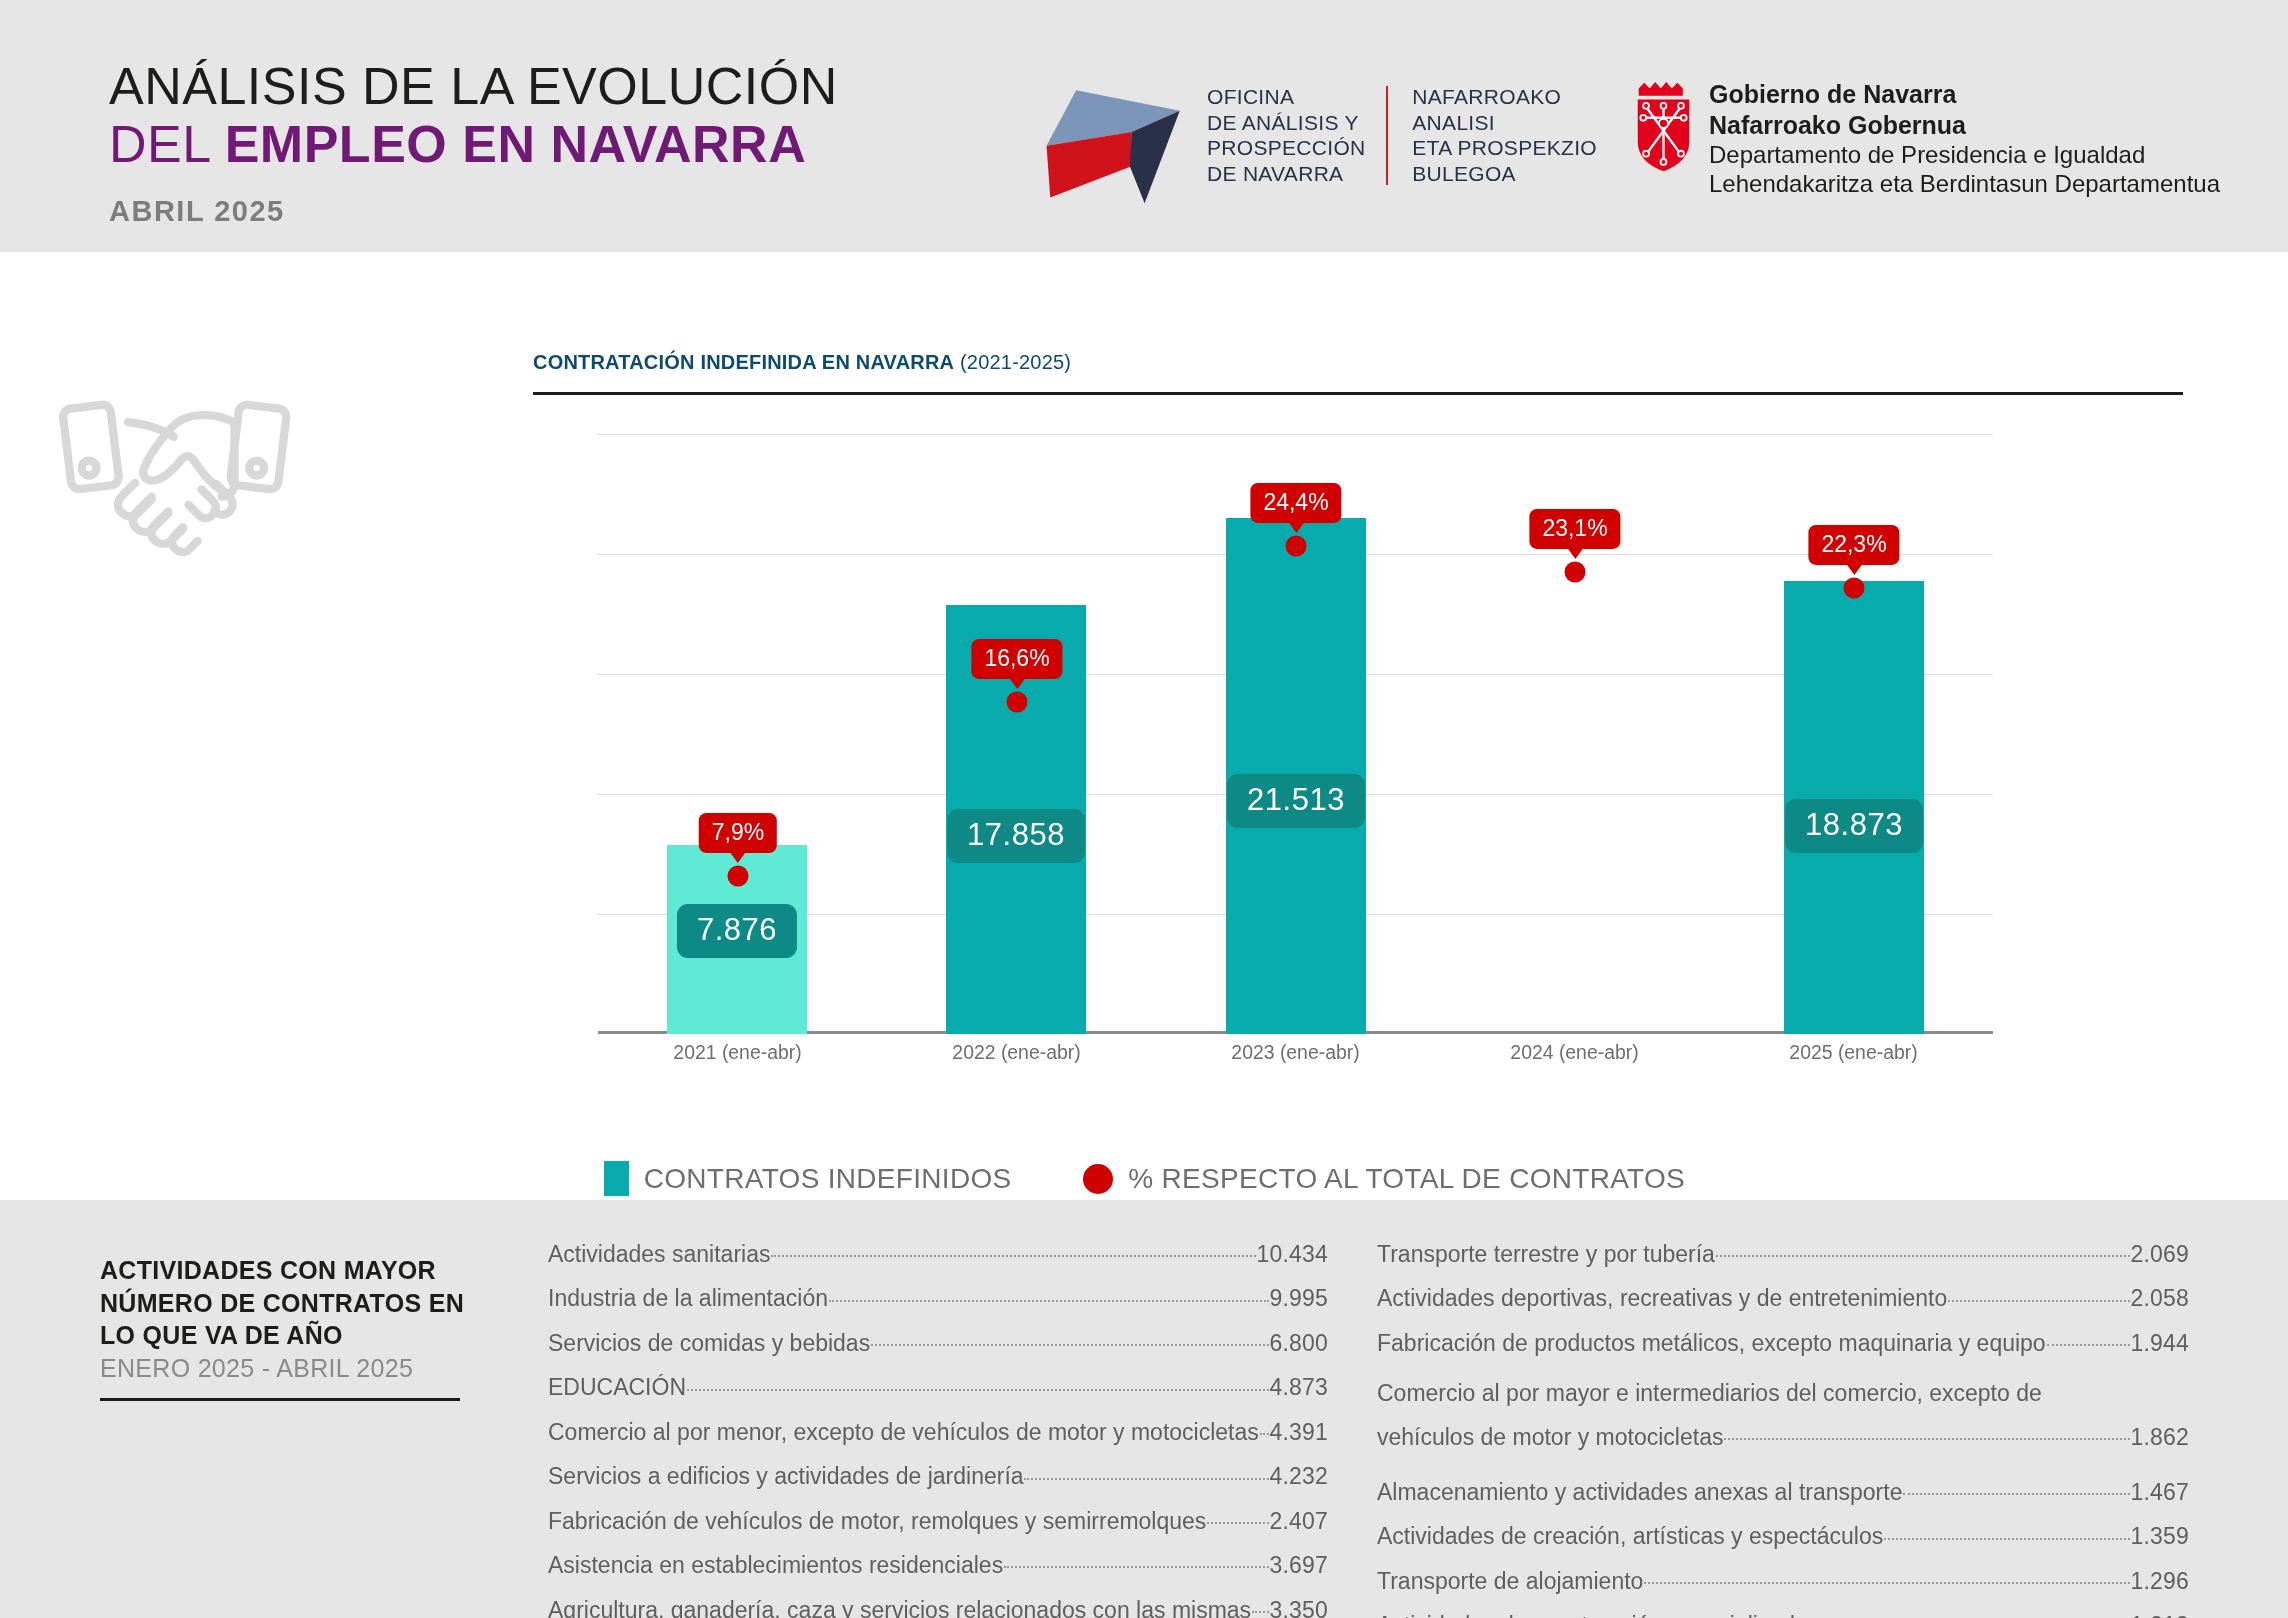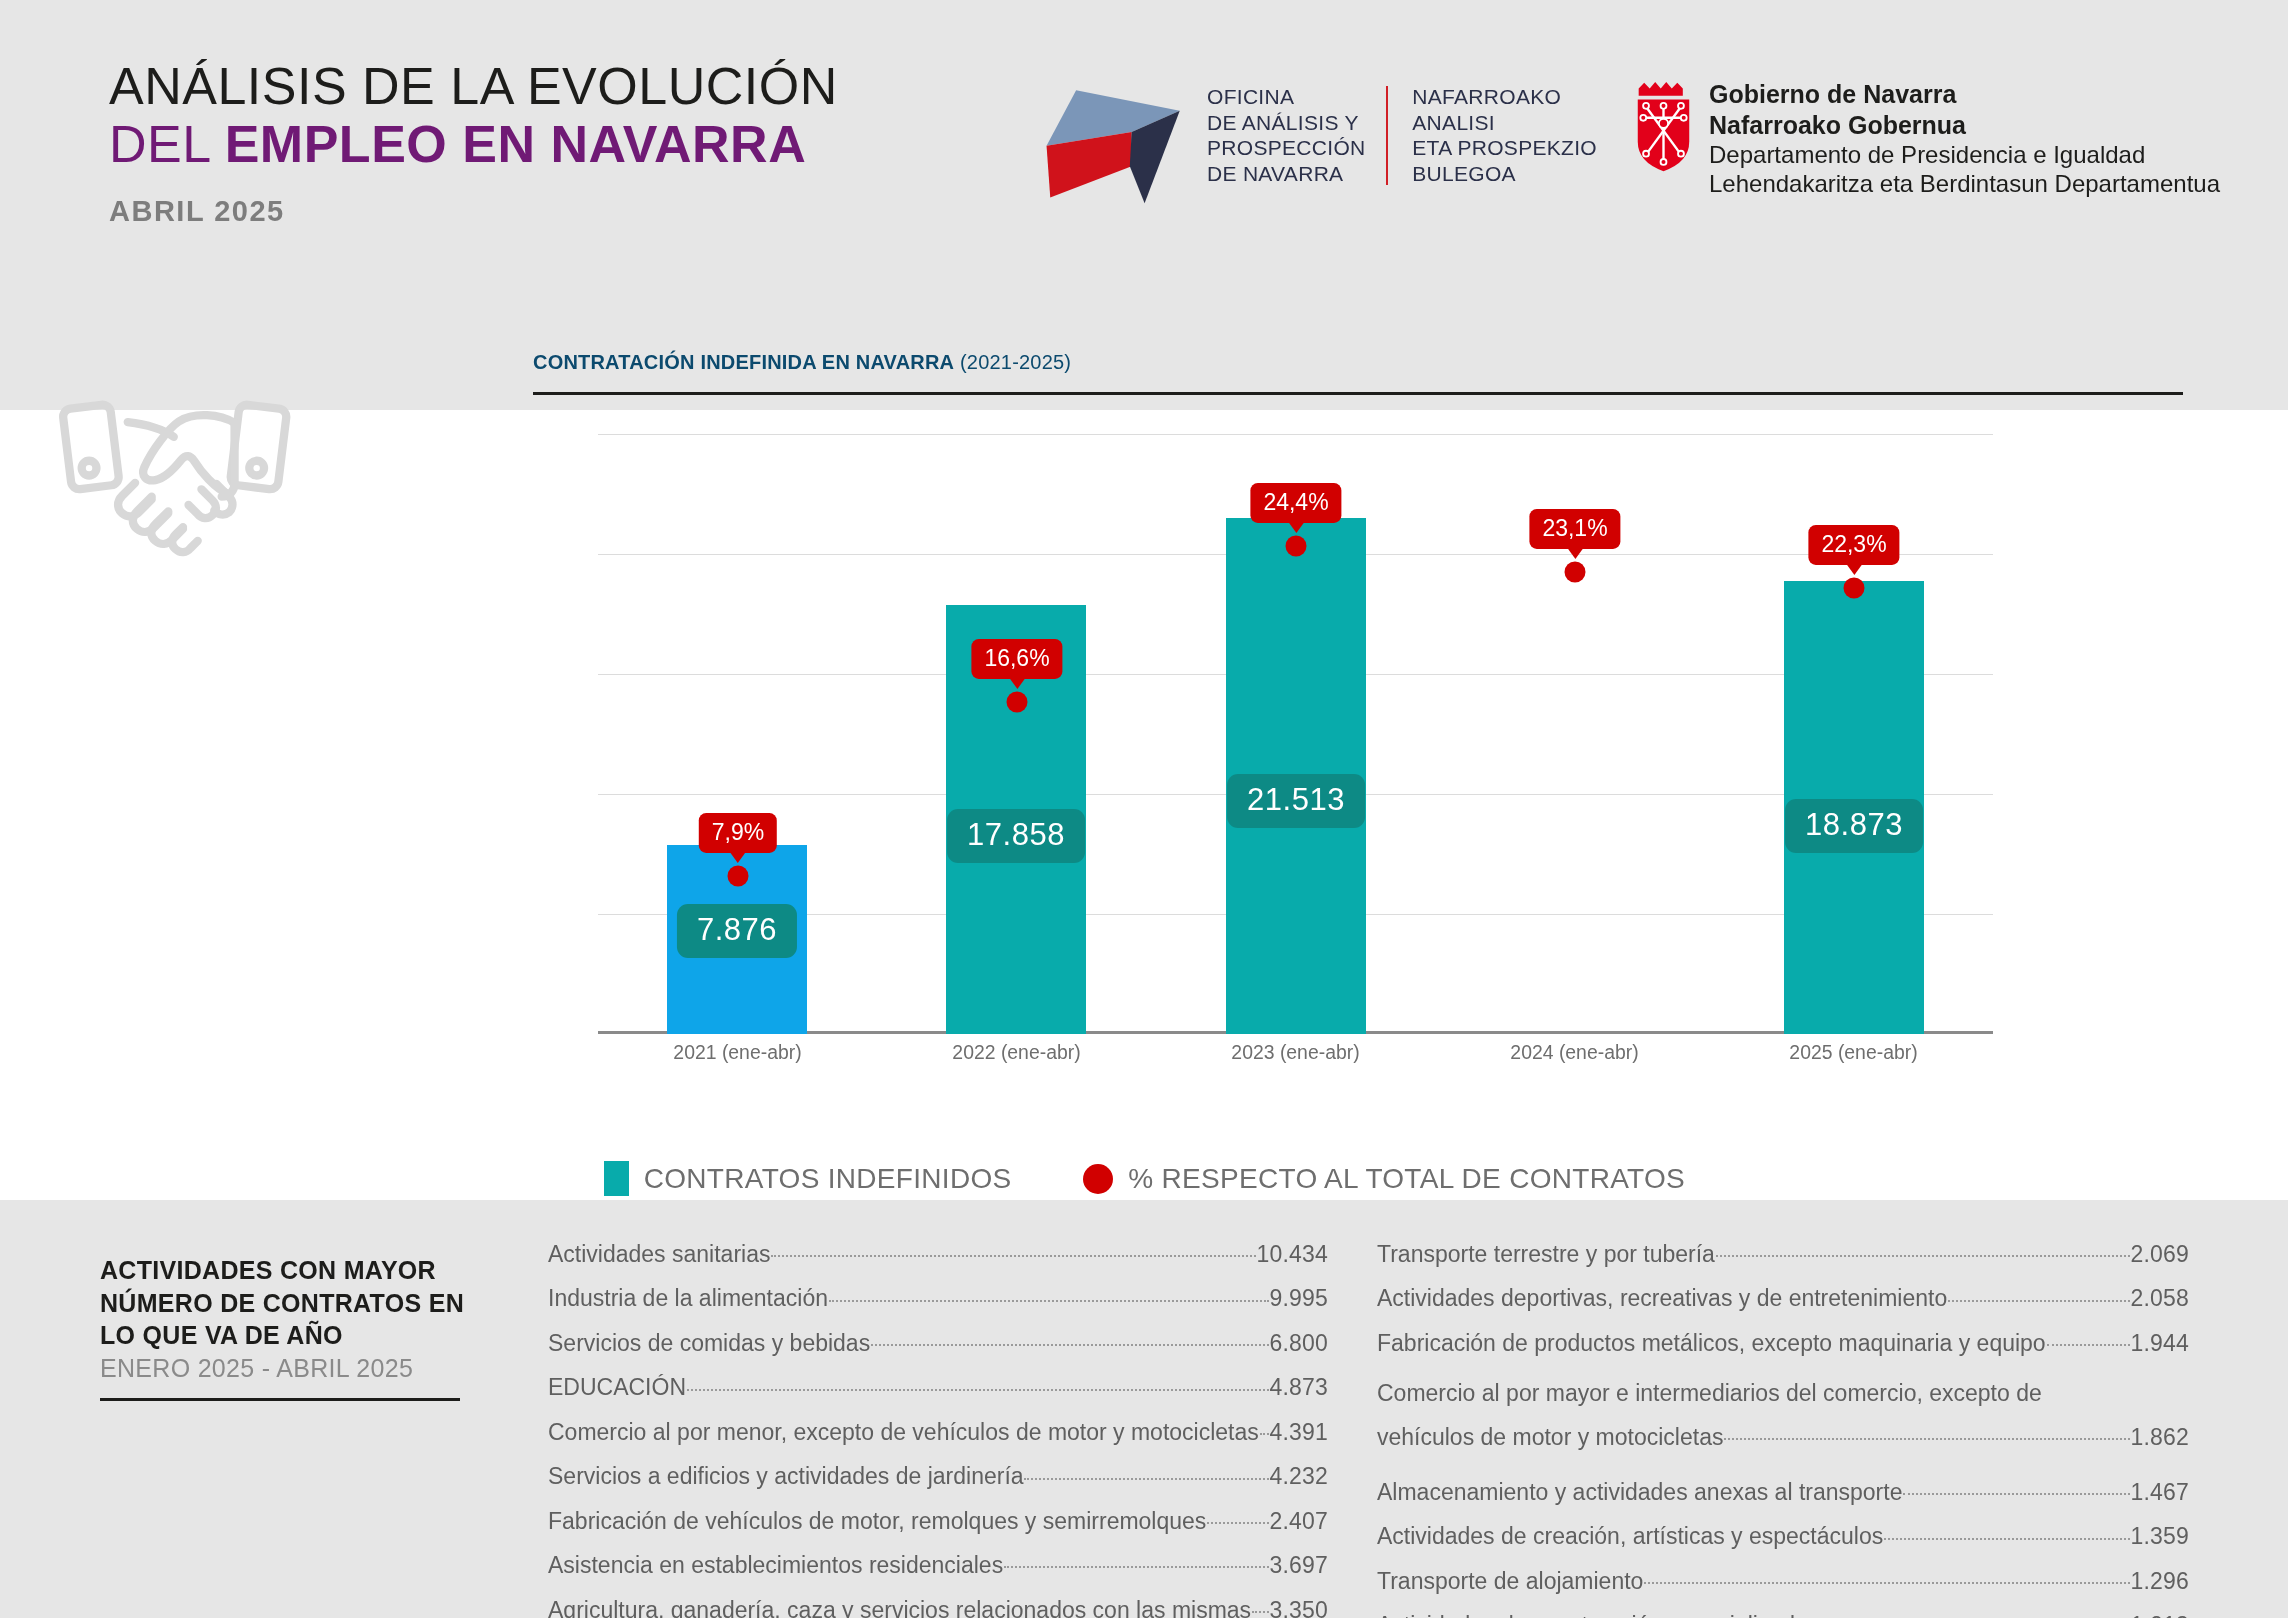--- a/index.html
+++ b/index.html
@@ -6,21 +6,21 @@
   html, body {
     width: 2289px; height: 1619px;
     background: #ffffff;
     font-family: "Liberation Sans", sans-serif;
     overflow: hidden;
   }
   .page { position: relative; width: 2289px; height: 1619px; background:#ffffff; }
 
   
   .header {
-    position: absolute; left:0; top:0; width:2289px; height:410px;
+    position: absolute; left:0; top:0; width:2289px; height:252px;
     background:#e6e6e6;
   }
   .title-block { position:absolute; left:109px; top:57px; }
   .title-l1 {
     font-size: 52px; font-weight: 400; letter-spacing:0.5px;
     color:#1d1d1b; line-height:1.12; white-space:nowrap;
   }
   .title-l2 {
     font-size: 52px; letter-spacing:0.5px; color:#701a75;
     line-height:1.12; white-space:nowrap;
@@ -214,21 +214,21 @@
   <div class="chart-title"><span class="b">CONTRATACIÓN INDEFINIDA EN NAVARRA</span><span class="n"> (2021-2025)</span></div>
   <div class="chart-rule"></div>
 
   <div class="plot" id="plot">
       <div class="gridline" style="top: 480px;"></div>
       <div class="gridline" style="top: 360px;"></div>
       <div class="gridline" style="top: 240px;"></div>
       <div class="gridline" style="top: 120px;"></div>
       <div class="gridline" style="top: 0px;"></div>
       <div class="axisline"></div>
-      <div class="bar" style="left: 69px; width: 140px; height: 189px; background: #0ea5e9;">
+      <div class="bar" style="left: 69px; width: 140px; height: 189px; background: #5eead4;">
         <div class="bar-value" style="bottom: 76px;">7.876</div>
       </div>
       <div class="pct-dot" style="left: 140px; top: 442px; background: rgb(209, 0, 0);"></div>
       <div class="pct-badge" style="left: 140px; top: 379px;">7,9%</div>
       <div class="xlab" style="left: 0px; width: 279px;">2021 (ene-abr)</div>
       <div class="bar" style="left: 348px; width: 140px; height: 429px; background: rgb(8, 171, 171);">
         <div class="bar-value" style="bottom: 171px;">17.858</div>
       </div>
       <div class="pct-dot" style="left: 419px; top: 268px; background: rgb(209, 0, 0);"></div>
       <div class="pct-badge" style="left: 419px; top: 205px;">16,6%</div>

